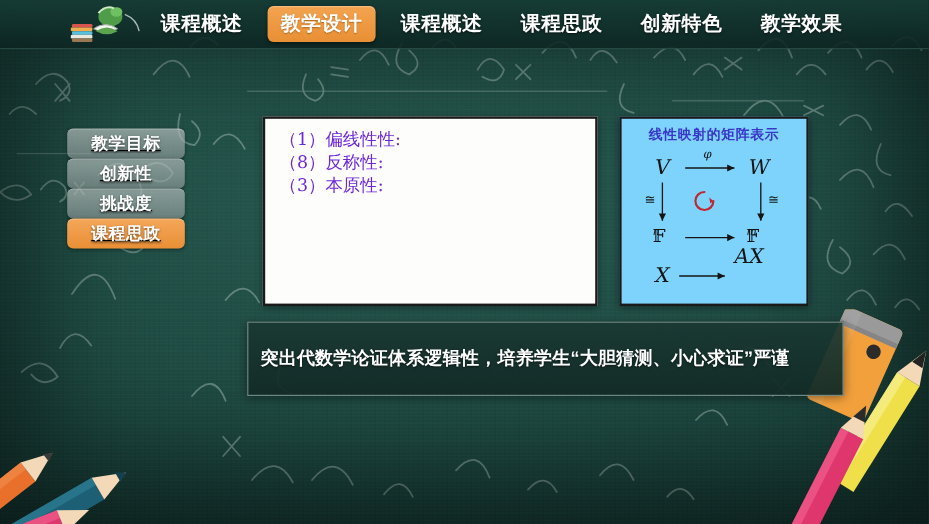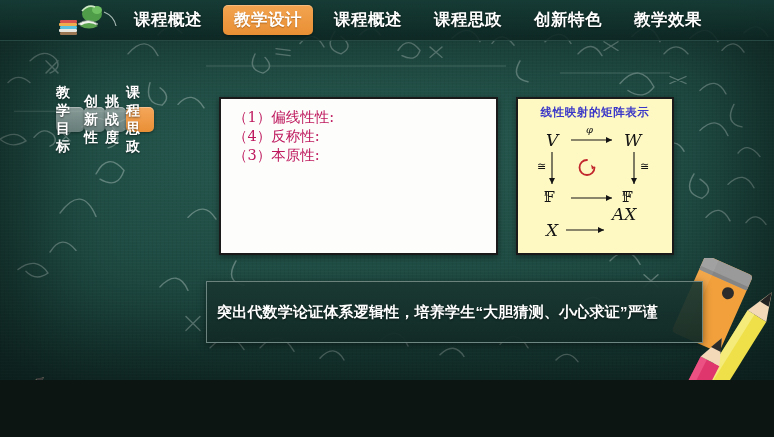--- a/index.html
+++ b/index.html
@@ -5,21 +5,21 @@
   html, body {
     margin: 0; padding: 0;
     background: #0d1512;
   }
   body {
     font-family: "Liberation Sans", "DejaVu Sans", sans-serif;
   }
   #stage {
     position: relative;
     width: 774px;
-    height: 380px;
+    height: 437px;
     overflow: hidden;
     background: #1c4a42;
   }
 
   
   .board {
     position: absolute; inset: 0;
     background:
       radial-gradient(ellipse 120% 90% at 46% 40%, #275a50 0%, #1e4a42 42%, #14342f 78%, #0e2723 100%);
   }
@@ -74,23 +74,24 @@
   .nav-item.active {
     background: linear-gradient(180deg, #f3a450 0%, #e88f34 100%);
     box-shadow: 0 1px 3px rgba(0,0,0,.4), inset 0 1px 0 rgba(255,255,255,.25);
     text-shadow: 0 1px 1px rgba(120,60,0,.5);
   }
 
   
   .sidebar {
     position: absolute; left: 56px; top: 107px;
     width: 98px;
-    display: flex; flex-direction: row;
+    display: flex; flex-direction: column;
     gap: 0;
     z-index: 5;
+    text-decoration: underline;
   }
   .side-item {
     height: 25px;
     border-radius: 5px;
     display: flex; align-items: center; justify-content: center;
     font-size: 14px;
     font-weight: bold;
     color: #ffffff;
     background: linear-gradient(180deg, rgba(176,186,184,.72) 0%, rgba(140,152,150,.66) 100%);
     box-shadow: 0 1px 3px rgba(0,0,0,.35), inset 0 1px 0 rgba(255,255,255,.3);
@@ -133,30 +134,30 @@
     white-space: nowrap;
     margin: 3px 0 7px 0;
     letter-spacing: .2px;
   }
   .formula .bb { font-weight: normal; }
   .formula sup { font-size: 10px; font-style: italic; vertical-align: super; }
   .axiom-list { margin: 0; }
   .axiom {
     font-family: "DejaVu Serif", "Liberation Serif", serif;
     font-size: 14.5px;
-    color: #be185d;
+    color: #6d28d9;
     line-height: 1.32;
     white-space: nowrap;
   }
 
   
   .panel-diagram {
     position: absolute; left: 516px; top: 97px;
     width: 158px; height: 158px;
-    background: #fef9c3;
+    background: #7dd3fc;
     border: 2px solid #1a1a1a;
     box-sizing: border-box;
     z-index: 5;
     box-shadow: 0 2px 6px rgba(0,0,0,.4);
     padding: 6px 6px 4px 6px;
   }
   .panel-diagram .d-title {
     color: #3a37c8;
     font-size: 11.5px;
     font-weight: bold;
@@ -171,21 +172,21 @@
   }
   .cd span { position: absolute; color: #141414; }
   .cd .node { font-size: 17px; font-style: italic; }
   .cd .nodebb { font-size: 15px; }
   .cd .nodebb sup { font-size: 9px; font-style: italic; }
   .cd .lbl { font-size: 10px; font-style: italic; }
   .cd .iso { font-size: 11px; }
 
   
   .banner {
-    position: absolute; left: 206px; top: 281px;
+    position: absolute; left: 206px; top: 268px;
     width: 497px; height: 62px;
     background: linear-gradient(180deg, rgba(26,56,50,.93) 0%, rgba(18,42,38,.95) 100%);
     border: 1px solid rgba(180,200,195,.55);
     box-sizing: border-box;
     display: flex; flex-direction: column; justify-content: center;
     padding: 0 10px;
     z-index: 5;
     box-shadow: 0 2px 8px rgba(0,0,0,.45);
   }
   .banner-line {
@@ -315,21 +316,21 @@
   <div class="sidebar">
     <div class="side-item">教学目标</div>
     <div class="side-item">创新性</div>
     <div class="side-item">挑战度</div>
     <div class="side-item active">课程思政</div>
   </div>
 
   <div class="panel-main">
     <div class="axiom-list">
       <div class="axiom">（1）偏线性性:</div>
-      <div class="axiom">（4）反称性:</div>
+      <div class="axiom">（8）反称性:</div>
       <div class="axiom">（3）本原性:</div>
     </div>
   </div>
 
   <div class="panel-diagram">
     <div class="d-title">线性映射的矩阵表示</div>
     <div class="cd">
       <svg width="146" height="128" viewBox="0 0 146 128" style="position:absolute;left:0;top:0">
         <g stroke="#141414" stroke-width="1.1" fill="none">
           <line x1="47" y1="18" x2="88" y2="18"></line>

